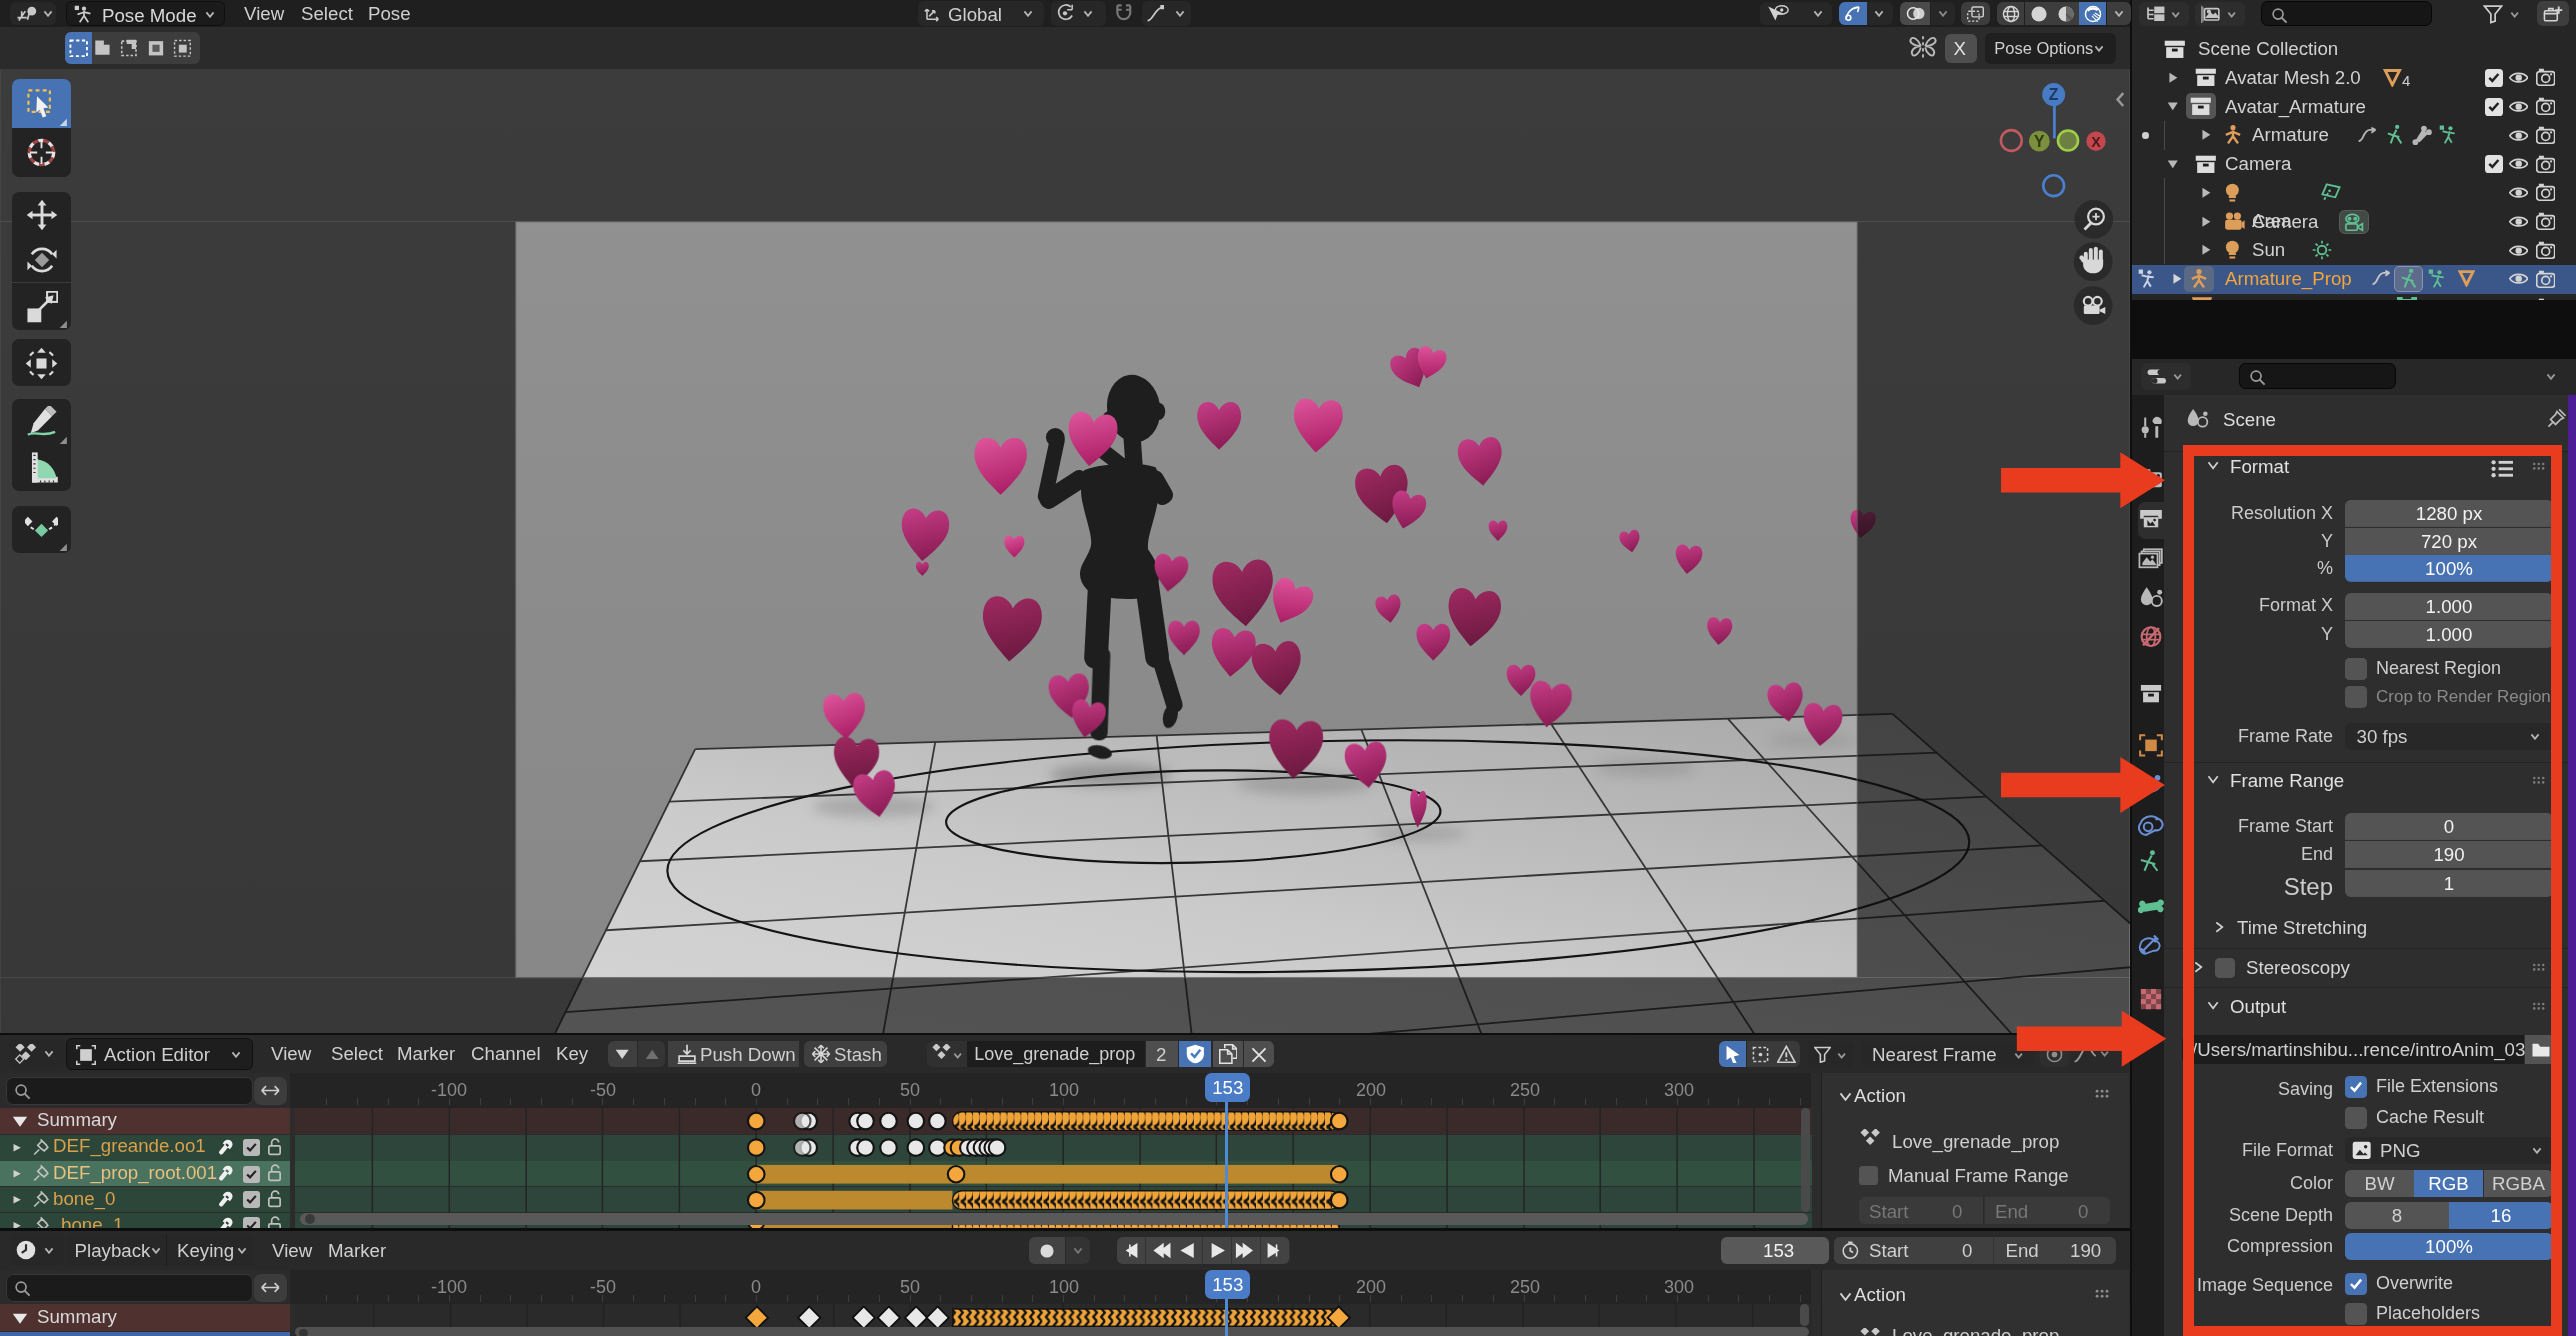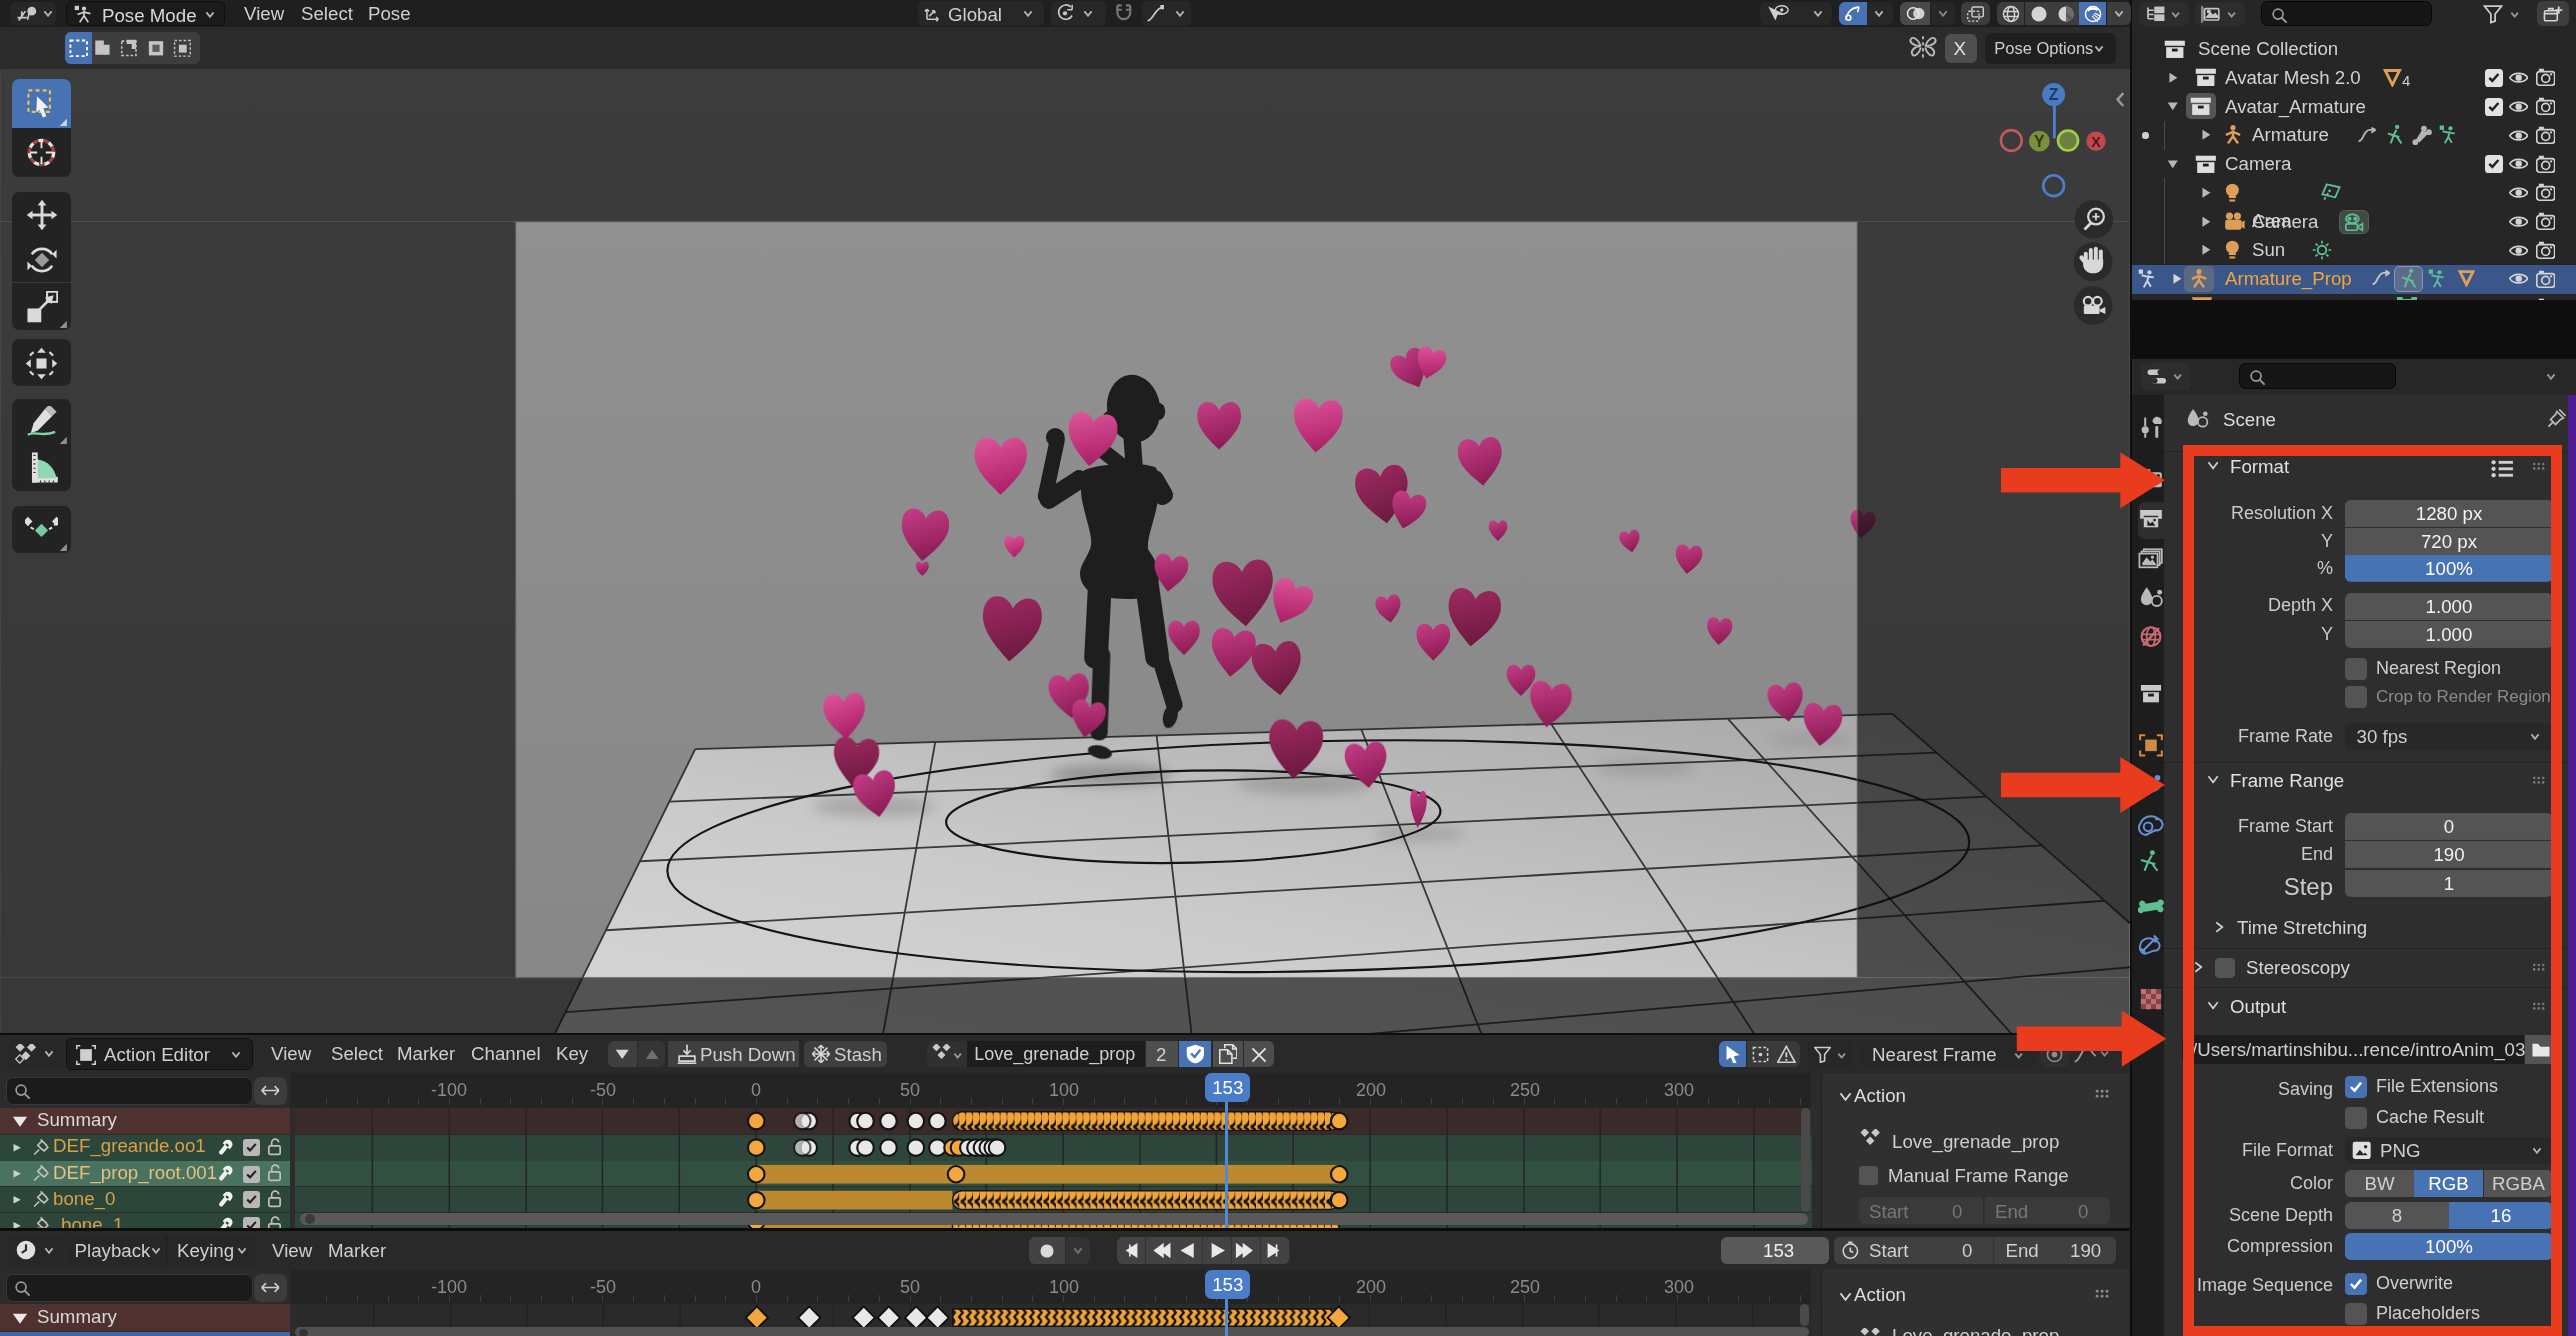--- a/index.html
+++ b/index.html
@@ -1669,21 +1669,21 @@
         <div class="txt" style="left:0;top:2.9px;width:208px;text-align:center;color:#f2f2f2;">1280 px</div>
       </div>
       <div class="txt" style="font-size:18px;left:0px;top:172px;width:201px;text-align:right;color:#cbcbcb;">Y</div>
       <div class="abs" style="left:213px;top:169px;width:208px;height:26.6px;background:#545454;border-radius:0;border-bottom:0.7px solid #48484833;">
         <div class="txt" style="left:0;top:2.9px;width:208px;text-align:center;color:#f2f2f2;">720 px</div>
       </div>
       <div class="txt" style="font-size:18px;left:0px;top:199px;width:201px;text-align:right;color:#cbcbcb;">%</div>
       <div class="abs" style="left:213px;top:196px;width:208px;height:26.6px;background:#4772b3;border-radius:0 0 5.8px 5.8px;border-bottom:0.7px solid #48484833;">
         <div class="txt" style="left:0;top:2.9px;width:208px;text-align:center;color:#fff;">100%</div>
       </div>
-      <div class="txt" style="font-size:18px;left:0px;top:236px;width:201px;text-align:right;color:#cbcbcb;">Depth X</div>
+      <div class="txt" style="font-size:18px;left:0px;top:236px;width:201px;text-align:right;color:#cbcbcb;">Format X</div>
       <div class="abs" style="left:213px;top:234px;width:208px;height:26.6px;background:#545454;border-radius:5.8px 5.8px 0 0;border-bottom:0.7px solid #48484833;">
         <div class="txt" style="left:0;top:2.9px;width:208px;text-align:center;color:#f2f2f2;">1.000</div>
       </div>
       <div class="txt" style="font-size:18px;left:0px;top:265px;width:201px;text-align:right;color:#cbcbcb;">Y</div>
       <div class="abs" style="left:213px;top:262px;width:208px;height:26.6px;background:#545454;border-radius:0 0 5.8px 5.8px;border-bottom:0.7px solid #48484833;">
         <div class="txt" style="left:0;top:2.9px;width:208px;text-align:center;color:#f2f2f2;">1.000</div>
       </div>
       <div class="abs" style="left:213px;top:299px;width:21.6px;height:21.6px;background:#545454;border-radius:4.3px;"></div>
       <span class="txt" style="font-size:18px;left:244px;top:299px;color:#cfcfcf;">Nearest Region</span>
       <div class="abs" style="left:213px;top:327px;width:21.6px;height:21.6px;background:#545454;border-radius:4.3px;"></div>

